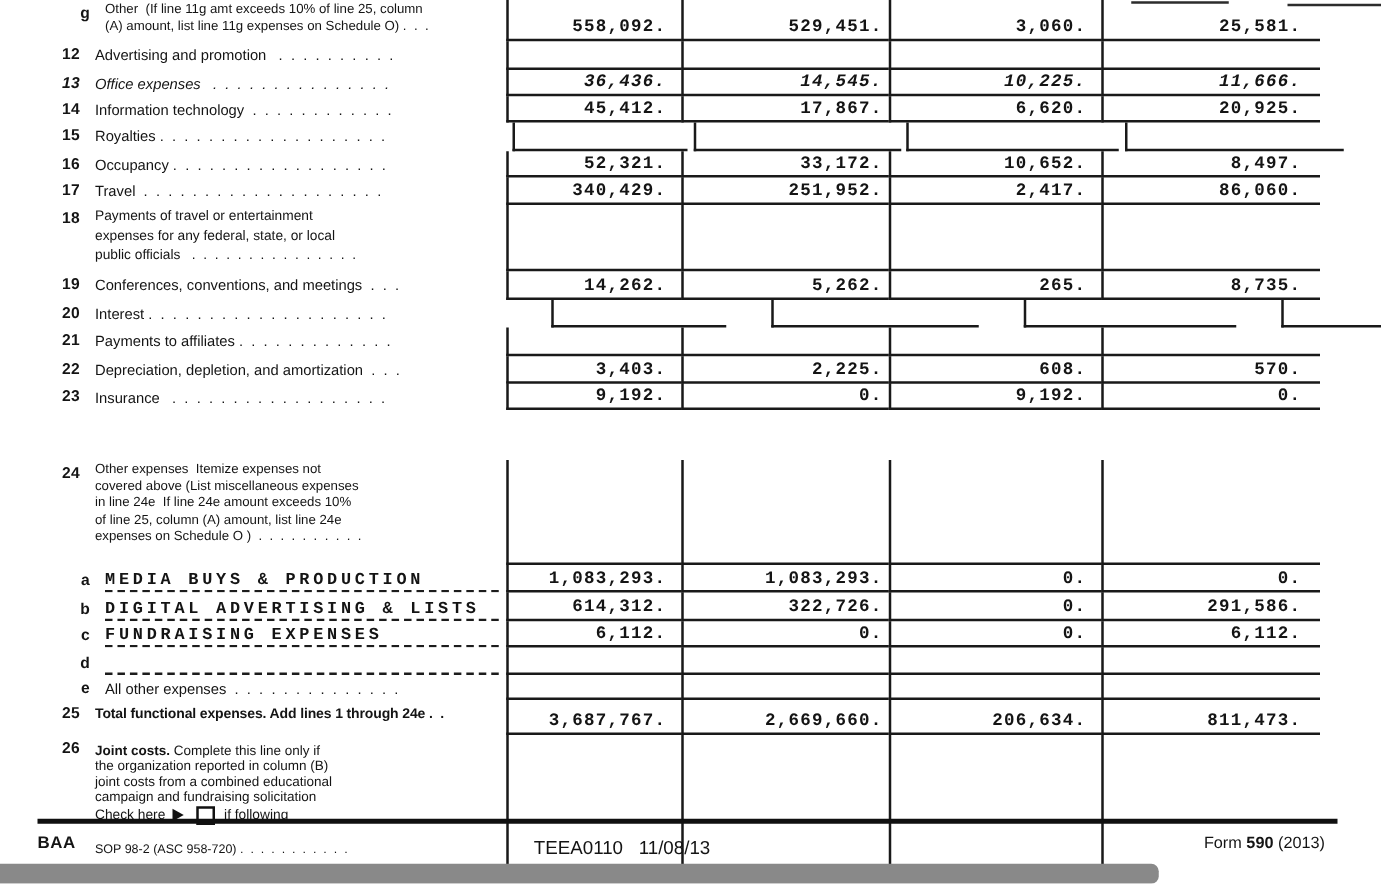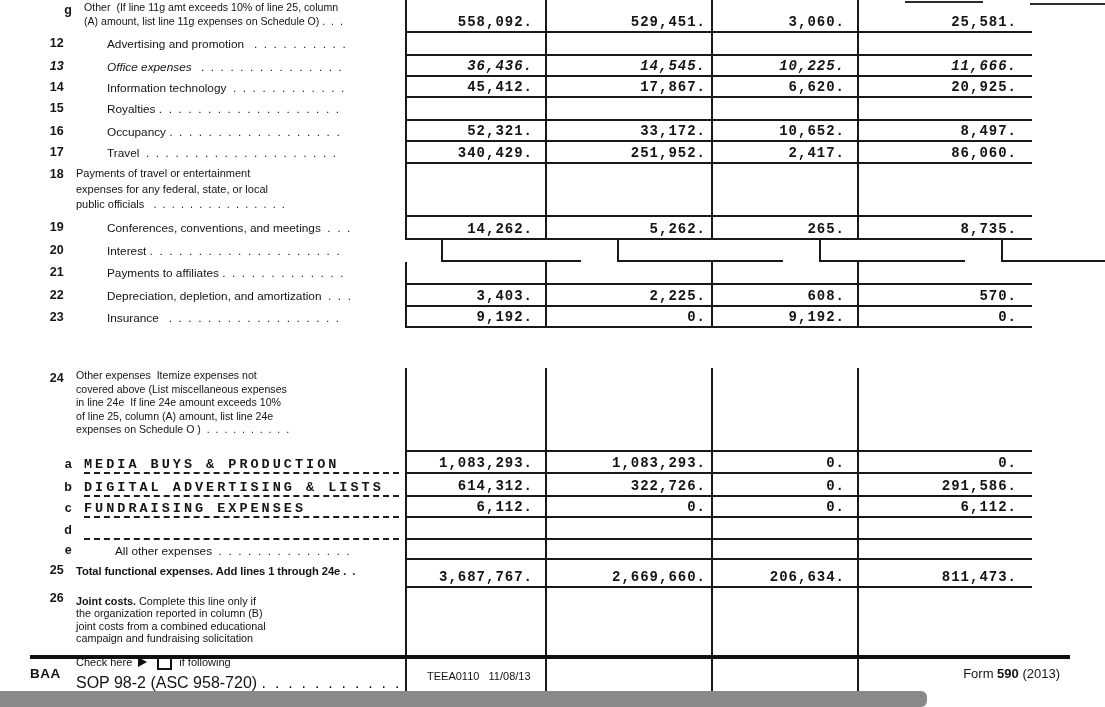--- a/index.html
+++ b/index.html
@@ -6,52 +6,52 @@
   .page { position:relative; width:1105px; height:707px; background:#ffffff;
           font-family:"Liberation Sans", sans-serif; color:#141414; overflow:hidden; }
   .grid { position:absolute; left:0; top:0; width:1075px; }
   .row { display:flex; box-sizing:border-box; overflow:visible; }
   .lblcol { width:405px; flex:none; display:flex; box-sizing:border-box; overflow:hidden; }
   .num { flex:none; width:64px; text-align:right; font-weight:700; font-size:12.5px;
          padding-top:3px; letter-spacing:0.2px; }
   .num.letter { width:72px; font-size:12.5px; }
   .lcontent { flex:1; padding-left:12px; padding-right:2px; box-sizing:border-box; overflow:hidden; }
   .l1 { white-space:pre; }
-  .f-n { font-size:11.8px; padding-top:3.5px;margin-left:31px; }
+  .f-n { font-size:11.8px; padding-top:3.5px; }
   .f-m { font-size:11px; line-height:12.6px; padding-top:3px; }
   .f-s { font-size:10.6px; line-height:11.6px; padding-top:2px; }
   .f-t { font-size:11.2px; font-weight:700; padding-top:5px; letter-spacing:-0.1px; }
   .cell { flex:none; box-sizing:border-box; border-left:2px solid #191919; border-bottom:2px solid #191919;
           display:flex; align-items:flex-end; justify-content:flex-end;
           font-family:"Liberation Mono","DejaVu Sans Mono",monospace; font-weight:700;
           font-size:14px; letter-spacing:1px; padding-bottom:1px; }
   .c0 { width:140px; padding-right:12px; }
   .c1 { width:166px; padding-right:5px; }
-  .c2 { width:146px; padding-right:12px; }
+  .c2 { width:170px; padding-right:12px; }
   .c3 { width:175px; padding-right:15px; }
   .nb { border-bottom:none; }
   
   .namerow .num { align-self:flex-end; padding-bottom:3px; padding-top:0; }
   .nwrapc { display:flex; align-items:flex-end; height:100%; }
   .nwrap { flex:1; border-bottom:2.5px dashed #1c1c1c; margin-right:4px; line-height:1;
            padding-bottom:1px; white-space:pre; }
   .ename { font-family:"Liberation Mono","DejaVu Sans Mono",monospace; font-weight:700;
            font-size:13.5px; letter-spacing:3px; }
   
-  .checkline { display:flex; align-items:center; margin-top:10px; font-size:11px; }
+  .checkline { display:flex; align-items:center; margin-top:0; font-size:11px; }
   .arrow { width:0; height:0; border-left:9px solid #111; border-top:5px solid transparent;
            border-bottom:5px solid transparent; margin:0 10px 0 6px; }
   .cbox { width:15px; height:15px; border:2px solid #111; margin-right:7px; box-sizing:border-box; }
-  .sop { font-size:16px; margin-top:4px; white-space:pre; }
+  .sop { font-size:10px; margin-top:14px; white-space:pre; }
   .jline { font-size:10.8px; line-height:12.4px; white-space:pre; }
   
   .heavyline { position:absolute; left:30px; top:655px; width:1040px; height:4px; background:#101010; }
   .frag { position:absolute; height:2px; background:#2c2c2c; }
   .footer-left { position:absolute; left:30px; top:666px; font-weight:700; font-size:13.5px; letter-spacing:0.5px; }
-  .footer-center { position:absolute; left:427px; top:670px; font-size:11px; white-space:pre; }
+  .footer-center { position:absolute; left:427px; top:670px; font-size:15px; white-space:pre; }
   .footer-right { position:absolute; right:45px; top:666px; font-size:13px; }
   .footer-right b { font-weight:700; }
   .graybar { position:absolute; left:0; top:691px; width:927px; height:16px; background:#898989;
              border-radius:0 6px 6px 0; }
   b.bb { font-weight:700; }
 </style>
 </head>
 <body>
 
 <div class="page">
@@ -98,21 +98,21 @@
           <div class="num">14</div>
           <div class="lcontent">
             <div class="l1 f-n">Information technology  .  .  .  .  .  .  .  .  .  .  .  .</div>
           </div>
         </div>
         <div class="cell c0">45,412.</div>
         <div class="cell c1">17,867.</div>
         <div class="cell c2">6,620.</div>
         <div class="cell c3">20,925.</div>
       </div>
-      <div class="row" style="height: 23px;">
+      <div class="row" style="height: 23px; justify-content: space-between;">
         <div class="lblcol">
           <div class="num">15</div>
           <div class="lcontent">
             <div class="l1 f-n">Royalties .  .  .  .  .  .  .  .  .  .  .  .  .  .  .  .  .  .  .</div>
           </div>
         </div>
         <div class="cell c0"></div>
         <div class="cell c1"></div>
         <div class="cell c2"></div>
         <div class="cell c3"></div>

